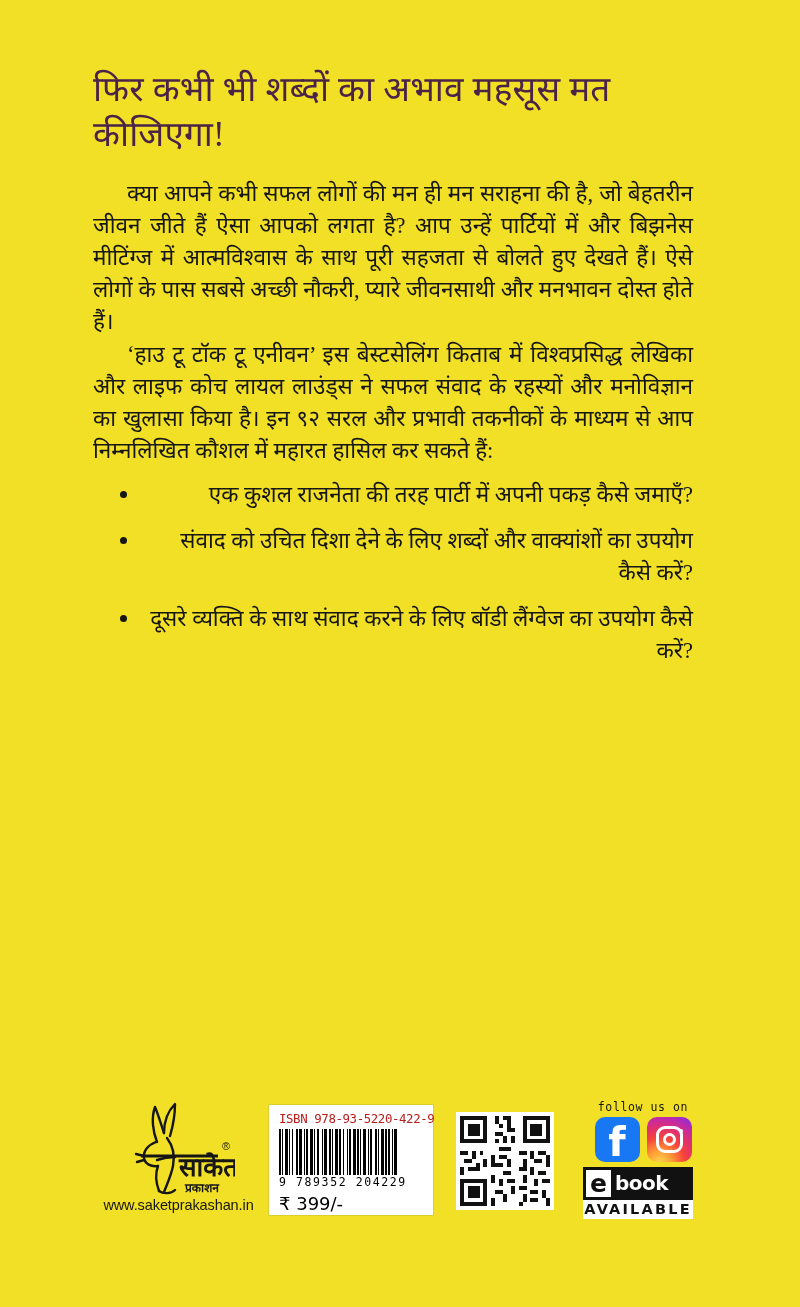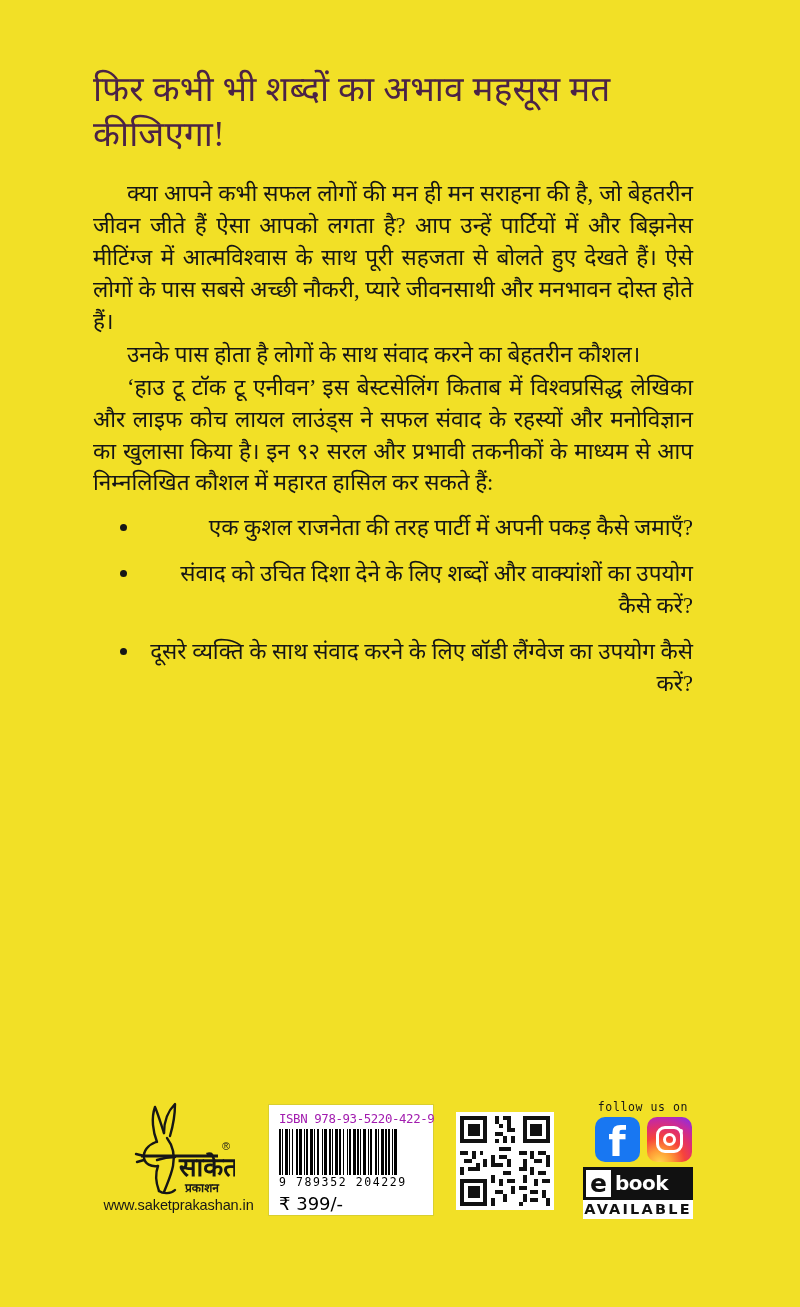--- a/index.html
+++ b/index.html
@@ -108,21 +108,21 @@
     height: 112px;
     background: #FFFFFF;
     border: 1px solid #d9cf2f;
     box-sizing: border-box;
     padding: 6px 8px 4px 8px;
   }
   .isbn-text {
     font-family: "DejaVu Sans Mono", "Liberation Mono", monospace;
     font-size: 12.4px;
     letter-spacing: -0.4px;
-    color: #a21caf;
+    color: #b91c1c;
     white-space: nowrap;
     margin-left: 2px;
   }
   .barcode {
     height: 46px;
     margin: 3px 0 0 2px;
     display: flex;
     align-items: flex-end;
     gap: 0;
   }
@@ -267,21 +267,20 @@
 </style>
 </head>
 <body>
 
 <div class="page">
 
   <div class="headline">फिर कभी भी शब्दों का अभाव महसूस मत कीजिएगा!</div>
 
   <div class="body-block">
     <p class="para">क्या आपने कभी सफल लोगों की मन ही मन सराहना की है, जो बेहतरीन जीवन जीते हैं ऐसा आपको लगता है? आप उन्हें पार्टियों में और बिझनेस मीटिंग्ज में आत्मविश्वास के साथ पूरी सहजता से बोलते हुए देखते हैं। ऐसे लोगों के पास सबसे अच्छी नौकरी, प्यारे जीवनसाथी और मनभावन दोस्त होते हैं।</p>
-    <p class="para">उनके पास होता है लोगों के साथ संवाद करने का बेहतरीन कौशल।</p>
     <p class="para">‘हाउ टू टॉक टू एनीवन’ इस बेस्टसेलिंग किताब में विश्वप्रसिद्ध लेखिका और लाइफ कोच लायल लाउंड्स ने सफल संवाद के रहस्यों और मनोविज्ञान का खुलासा किया है। इन ९२ सरल और प्रभावी तकनीकों के माध्यम से आप निम्नलिखित कौशल में महारत हासिल कर सकते हैं:</p>
 
     <ul class="bullets">
       <li>
         <span class="dot"></span>
         <span>एक कुशल राजनेता की तरह पार्टी में अपनी पकड़ कैसे जमाएँ?</span>
       </li>
       <li>
         <span class="dot"></span>
         <span>संवाद को उचित दिशा देने के लिए शब्दों और वाक्यांशों का उपयोग कैसे करें?</span>

